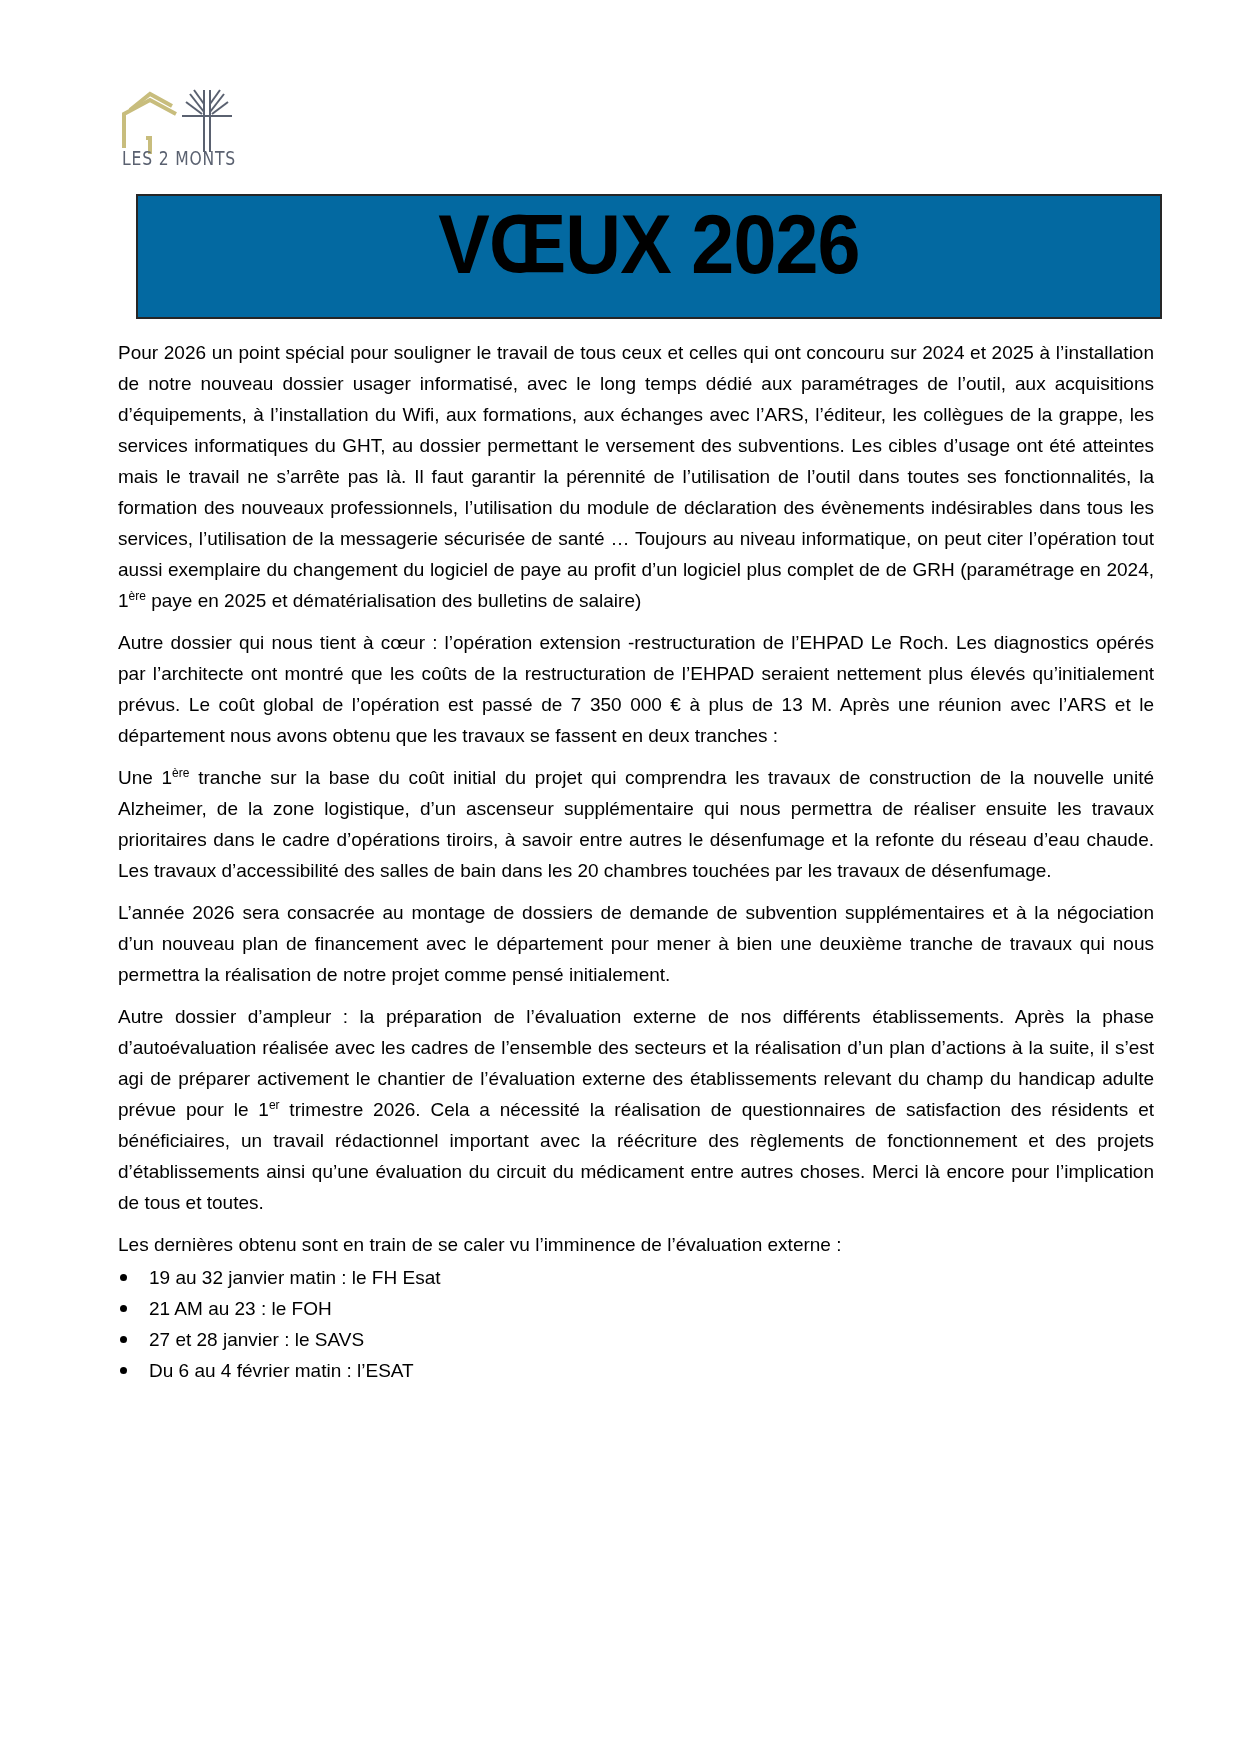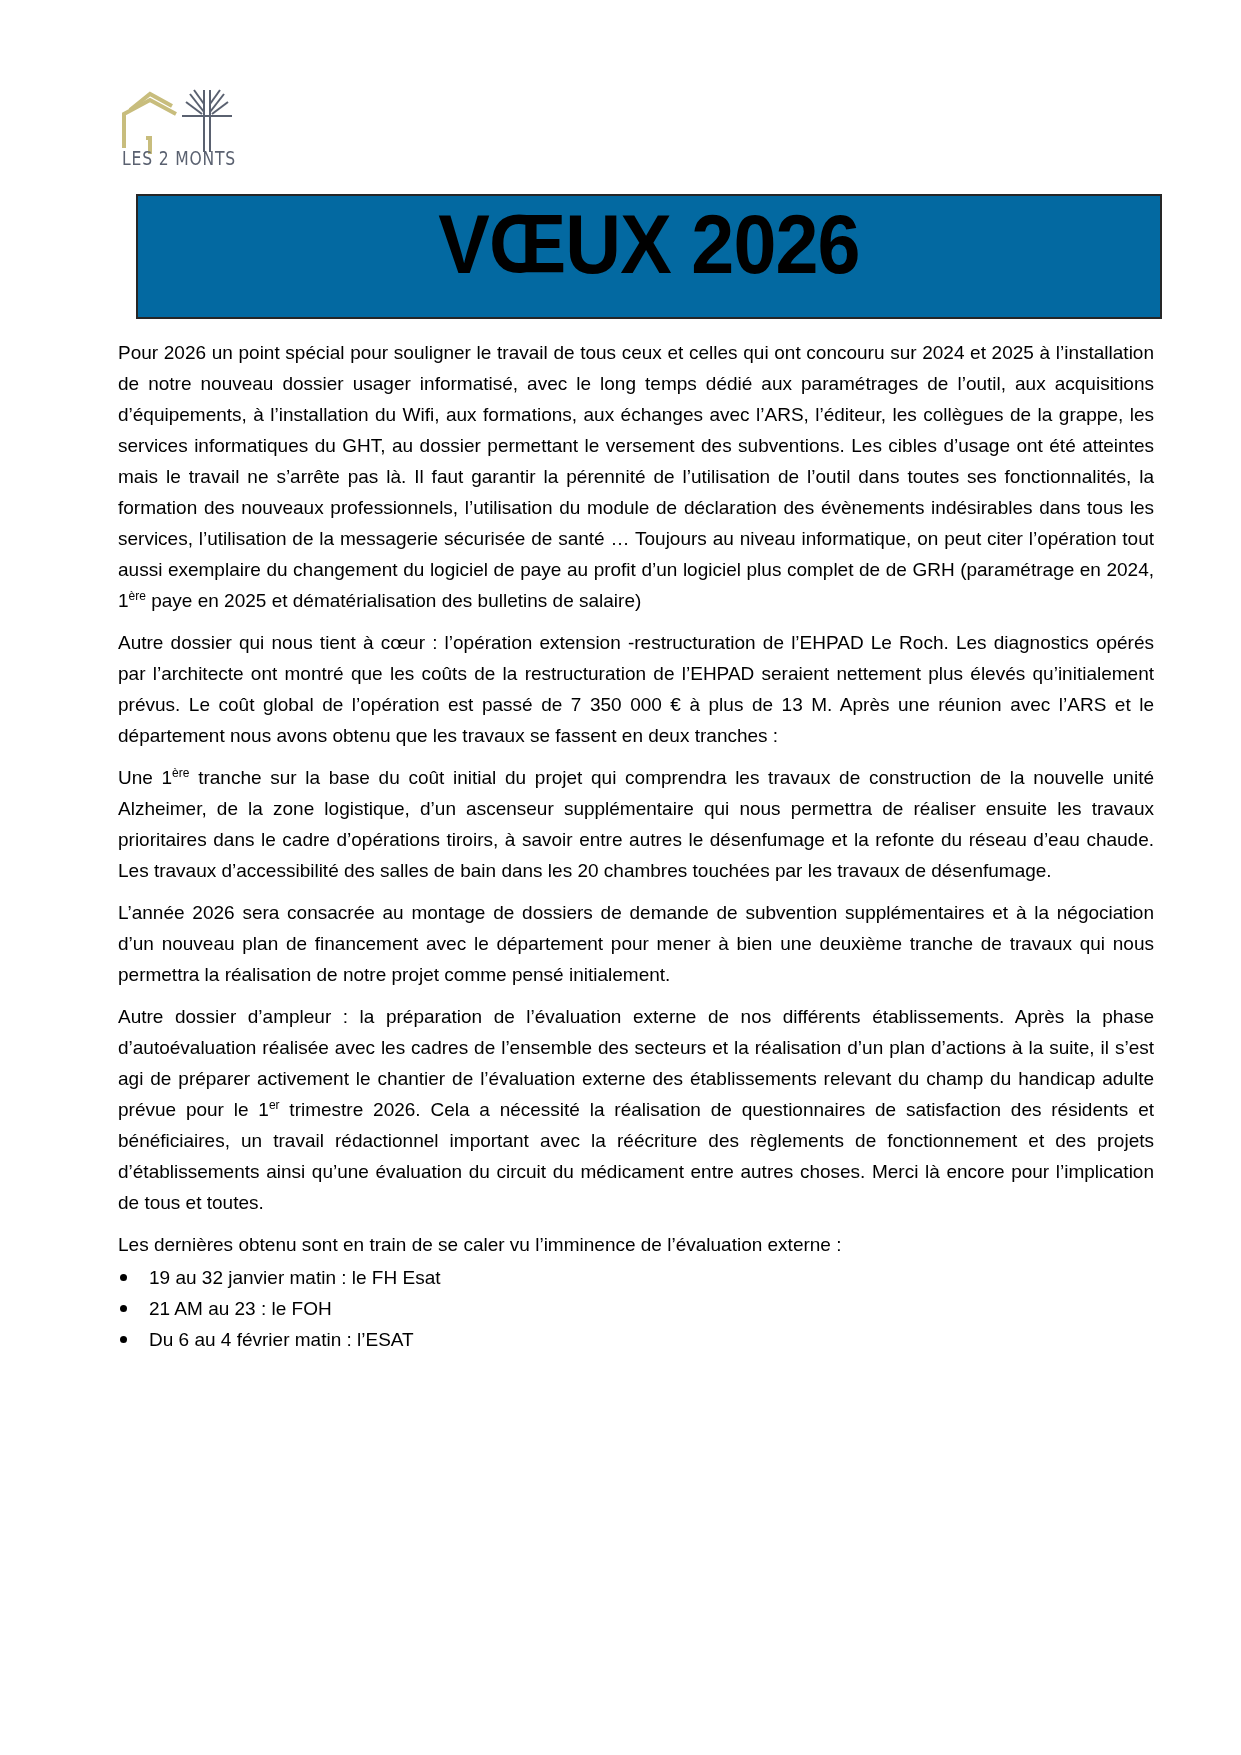--- a/index.html
+++ b/index.html
@@ -78,15 +78,16 @@
   <p>L’année 2026 sera consacrée au montage de dossiers de demande de subvention supplémentaires et à la négociation d’un nouveau plan de financement avec le département pour mener à bien une deuxième tranche de travaux qui nous permettra la réalisation de notre projet comme pensé initialement.</p>
 
 
   <p><span>Autre dossier d’ampleur : la préparation de l’évaluation externe de nos différents établissements. Après la phase d’autoévaluation réalisée avec les cadres de l’ensemble des secteurs et la réalisation d’un plan d’actions à la suite, il s’est agi de préparer activement le chantier de l’évaluation externe des établissements relevant du champ du handicap adulte prévue pour le 1</span><sup>er</sup><span> trimestre 2026. Cela a nécessité la réalisation de questionnaires de satisfaction des résidents et bénéficiaires, un travail rédactionnel important avec la réécriture des règlements de fonctionnement et des projets d’établissements ainsi qu’une évaluation du circuit du médicament entre autres choses. Merci là encore pour l’implication de tous et toutes.</span></p>
 
   <p class="last-p">Les dernières obtenu sont en train de se caler vu l’imminence de l’évaluation externe :</p>
 
   <ul class="dates">
     <li>19 au 32 janvier matin : le FH Esat</li>
     <li>21 AM au 23 : le FOH</li>
+    <li>27 et 28 janvier : le SAVS</li>
     <li>Du 6 au 4 février matin : l’ESAT</li>
   </ul>
 </div>
 
 </body></html>

